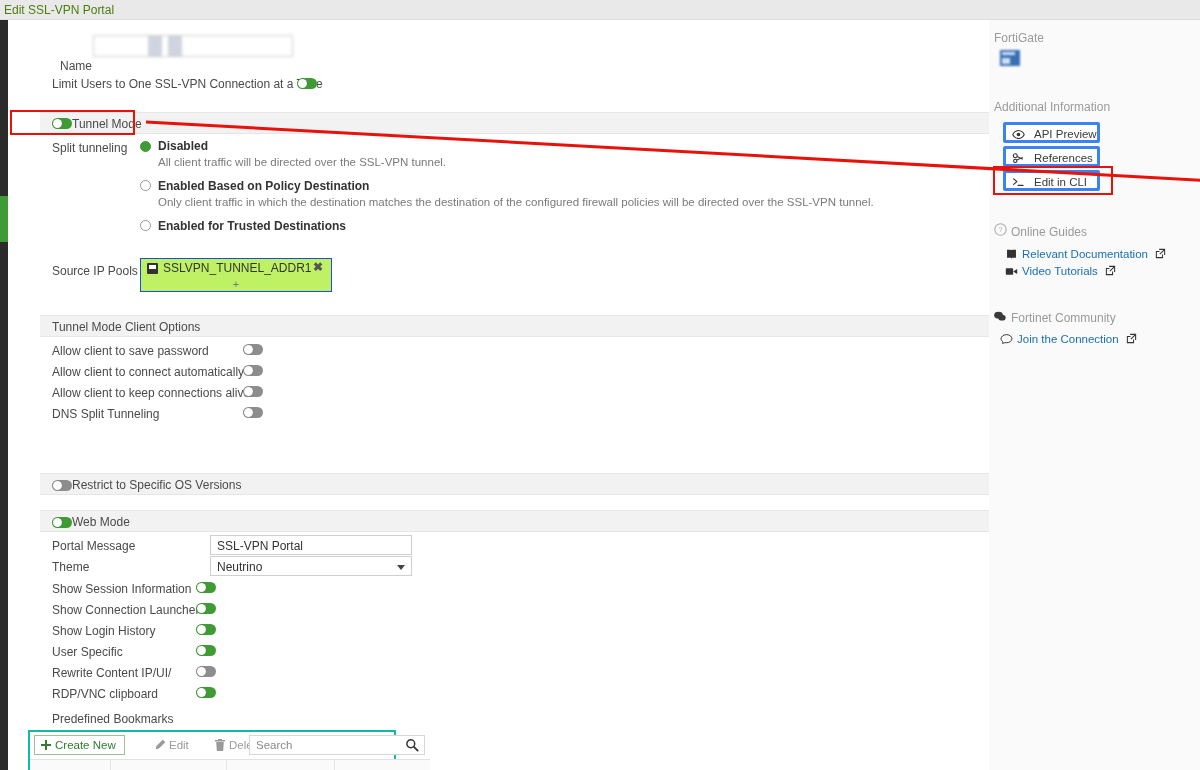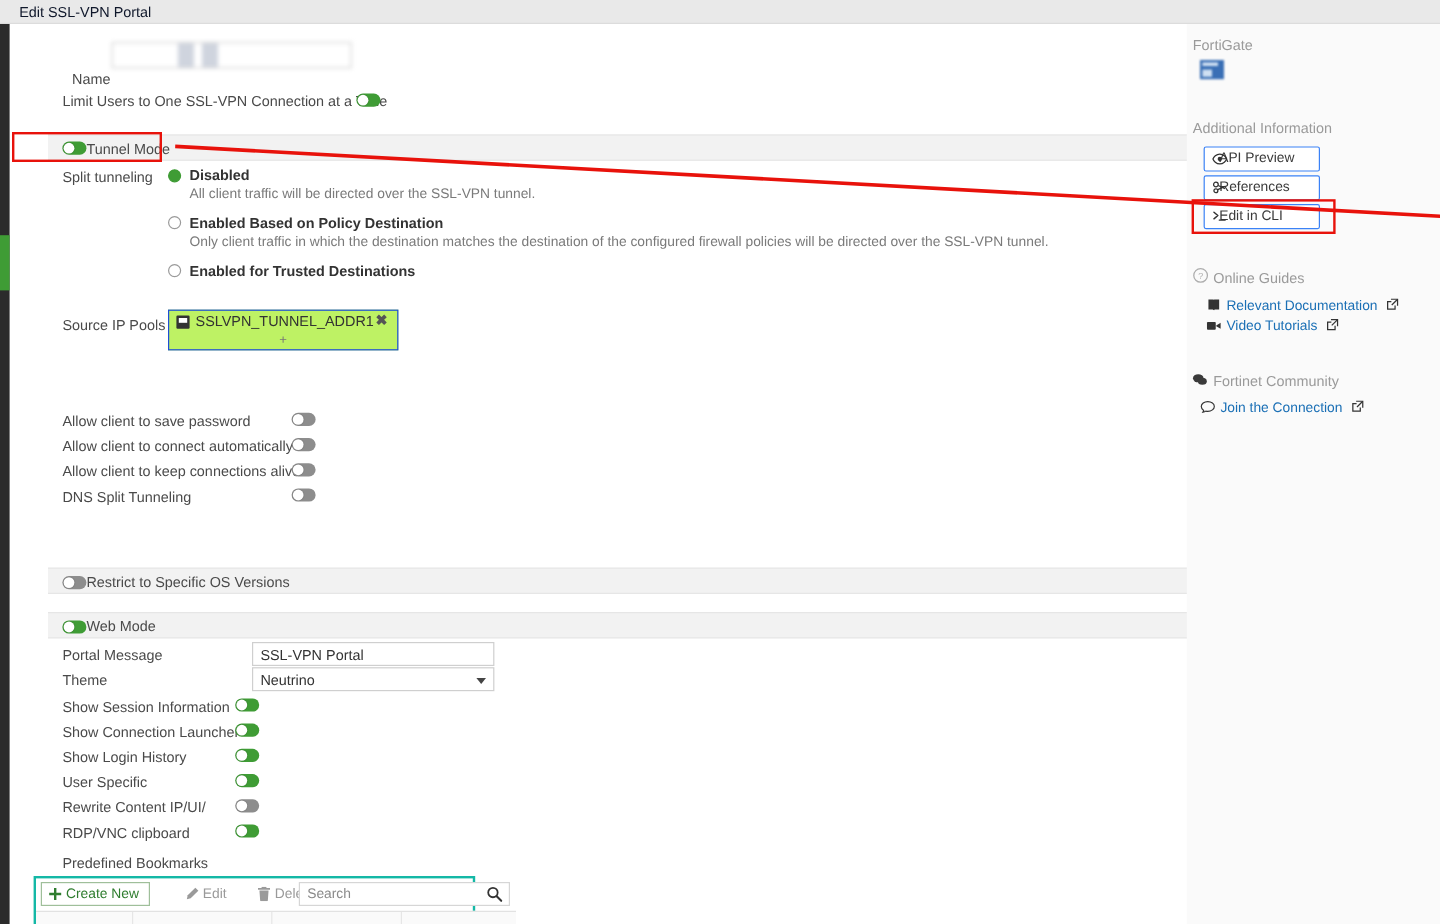--- a/index.html
+++ b/index.html
@@ -18,22 +18,22 @@
   .rail { position: absolute; left: 0; top: 0; width: 8px; height: 770px; background: #2b2b2b; }
   .rail-accent { position: absolute; left: 0; top: 196px; width: 8px; height: 46px; background: #3f9c35; }
   .rail-gap { position: absolute; left: 0; top: 0; width: 8px; height: 20px; background: #e9e9e9; }
 
   
   .titlebar {
     position: absolute; left: 0; top: 0; width: 1200px; height: 20px;
     background: #e9e9e9; border-bottom: 1px solid #dcdcdc;
   }
   .titlebar .title {
-    position: absolute; left: 16px; top: 3px;
-    font-size: 12px; color: #0f172a;
+    position: absolute; left: 4px; top: 3px;
+    font-size: 12px; color: #4d7c0f;
   }
 
   
   .main {
     position: absolute; left: 8px; top: 20px; width: 980px; height: 750px;
     background: #ffffff; border-right: 1px solid #d9d9d9;
     overflow: hidden;
     margin-left: 32px;
   }
 
@@ -126,22 +126,22 @@
   
   .side {
     position: absolute; left: 989px; top: 20px; width: 211px; height: 750px;
     background: #fafafa;
   }
   .side-head {
     position: absolute; font-size: 12px; color: #9a9a9a; white-space: nowrap;
   }
   .side-btn {
     position: absolute; left: 14px; width: 97px; height: 21px;
-    border: 1px solid #3b82f6; background: #ffffff; border-radius: 2px;
-    font-size: 11.5px; color: #3a3a3a; line-height: 19px; padding-left: 12px;
+    border: 3px solid #3b82f6; background: #ffffff; border-radius: 2px;
+    font-size: 11.5px; color: #3a3a3a; line-height: 19px; padding-left: 28px;
   }
   .side-btn .bicon { position: absolute; left: 6px; top: 3px; width: 13px; height: 13px; }
   .side-link {
     position: absolute; font-size: 11.5px; color: #1a6fb5; white-space: nowrap;
   }
   .side-link .licon { position: absolute; left: -17px; top: 0px; width: 13px; height: 13px; }
   .ext { display: inline-block; margin-left: 4px; }
 
   .fg-logo {
     position: absolute; left: 1000px; top: 50px; width: 20px; height: 16px;
@@ -233,20 +233,23 @@
     <div class="row-label" style="left:12px; top:244px;">Source IP Pools</div>
     <div class="chipbox" style="left:100px; top:238px; width:192px; height:34px;">
       <div class="chip-row">
         <span class="chip-icon"></span>
         <span class="chip-text">SSLVPN_TUNNEL_ADDR1</span>
         <span class="chip-x">✖</span>
       </div>
       <div class="chip-plus">+</div>
     </div>
 
+    <div class="band" style="top:295px;">
+      <div class="band-label">Tunnel Mode Client Options</div>
+    </div>
 
     <div class="row-label" style="left:12px; top:324px;">Allow client to save password</div>
     <div class="toggle off" style="left:203px; top:324px;">
         <span class="knob"></span>
       </div>
 
     <div class="row-label" style="left:12px; top:345px;">Allow client to connect automatically</div>
     <div class="toggle off" style="left:203px; top:345px;">
         <span class="knob"></span>
       </div>

